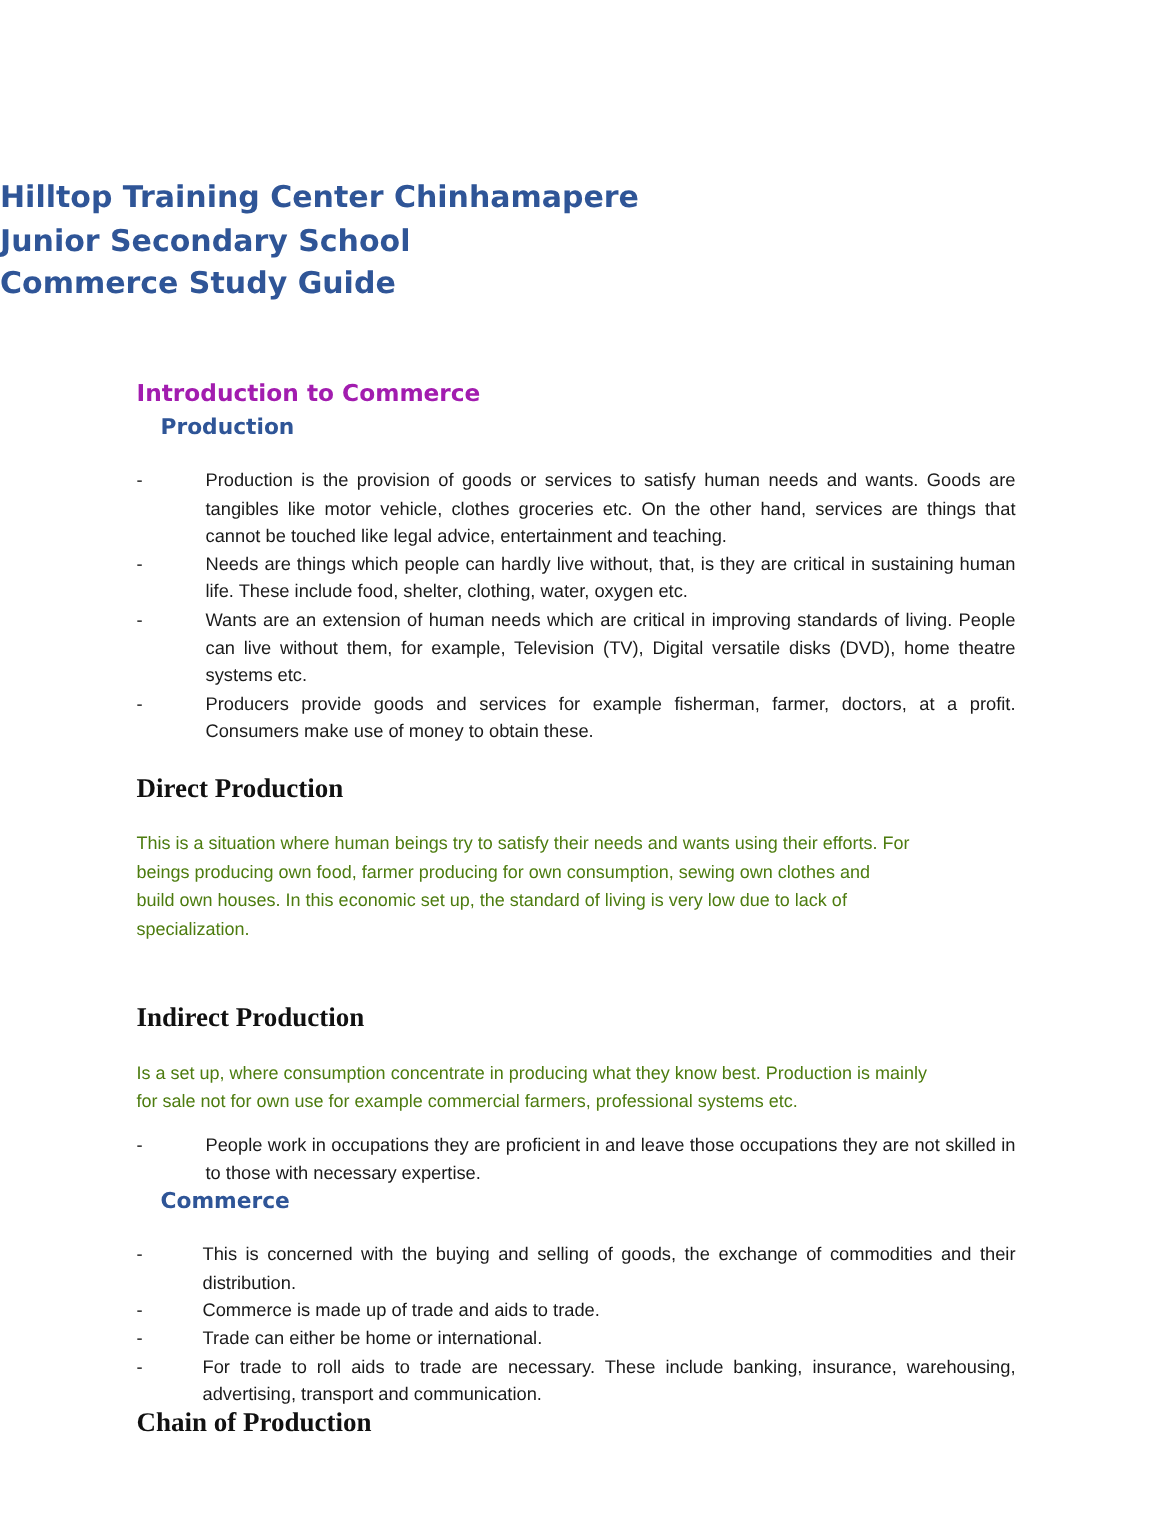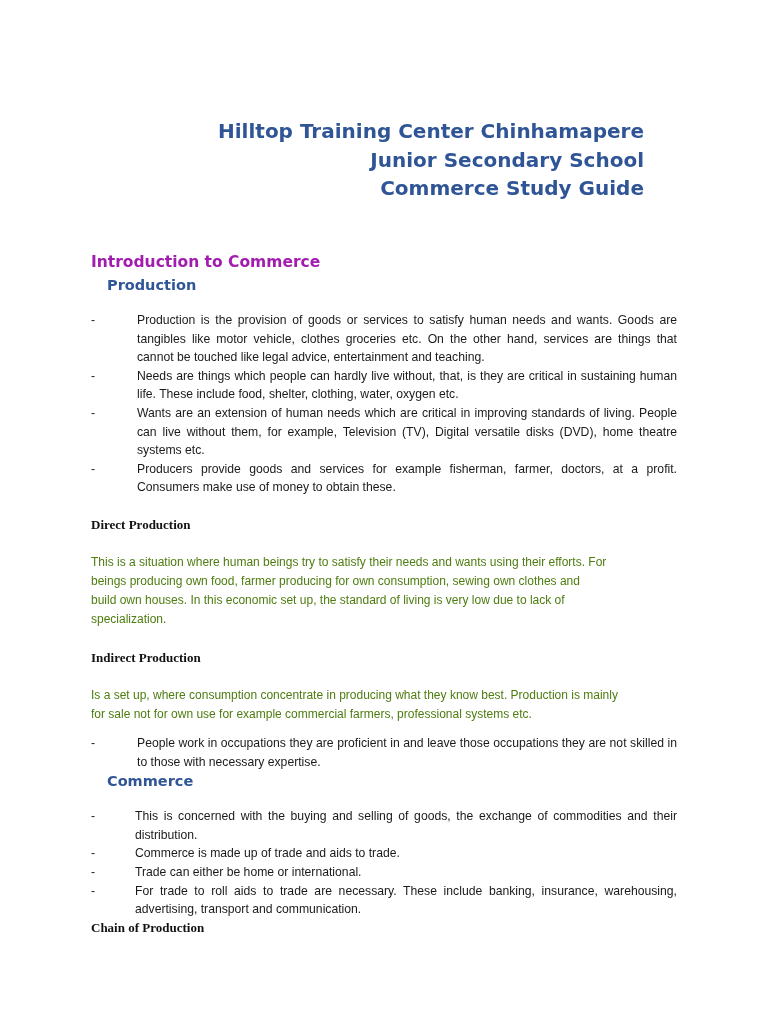--- a/index.html
+++ b/index.html
@@ -16,23 +16,23 @@
       color: #1a1a1a;
     }
     .page {
       position: absolute;
       left: 0; top: 0;
       width: 768px; height: 1024px;
       background: #ffffff;
     }
     .title-block {
       position: absolute;
-      left: 12px; top: 117px;
+      left: 0; top: 117px;
       width: 632px;
-      text-align: right;
+      text-align: left;
       font-family: "DejaVu Sans", sans-serif;
       font-weight: bold;
       font-size: 20px;
       line-height: 28.5px;
       color: #2f5597;
     }
     .title-block div { white-space: nowrap; }
     .content {
       position: absolute;
       left: 91px;
@@ -51,21 +51,21 @@
       font-family: "DejaVu Sans", sans-serif;
       font-size: 14.5px;
       color: #2f5597;
       line-height: 20px;
       margin: 16px;
       white-space: nowrap;
     }
     .h3 {
       font-family: "Liberation Serif", serif;
       font-weight: bold;
-      font-size: 13px;
+      font-size: 18px;
       color: #111;
       line-height: 18px;
       margin: 0;
     }
     .blist {
       list-style: none;
       margin: 0;
       padding: 0;
     }
     .blist li {
@@ -130,21 +130,21 @@
 
     <h3 class="h3" style="margin-top:19px;">Direct Production</h3>
 
     <p class="para" style="margin-top:19px;">
       <span>This is a situation where human beings try to satisfy their needs and wants using their efforts. For</span>
       <span>beings producing own food, farmer producing for own consumption, sewing own clothes and</span>
       <span>build own houses. In this economic set up, the standard of living is very low due to lack of</span>
       <span>specialization.</span>
     </p>
 
-    <h3 class="h3" style="margin-top:20px;">Indirect Production</h3>
+    <h3 class="h3" style="margin-top:40px;">Indirect Production</h3>
 
     <p class="para" style="margin-top:19px;">
       <span>Is a set up, where consumption concentrate in producing what they know best. Production is mainly</span>
       <span>for sale not for own use for example commercial farmers, professional systems etc.</span>
     </p>
 
     <ul class="blist" style="margin-top:10px;">
       <li>
         <span class="dash">-</span>
         <span>People work in occupations they are proficient in and leave those occupations they are not skilled in to those with necessary expertise.</span>

